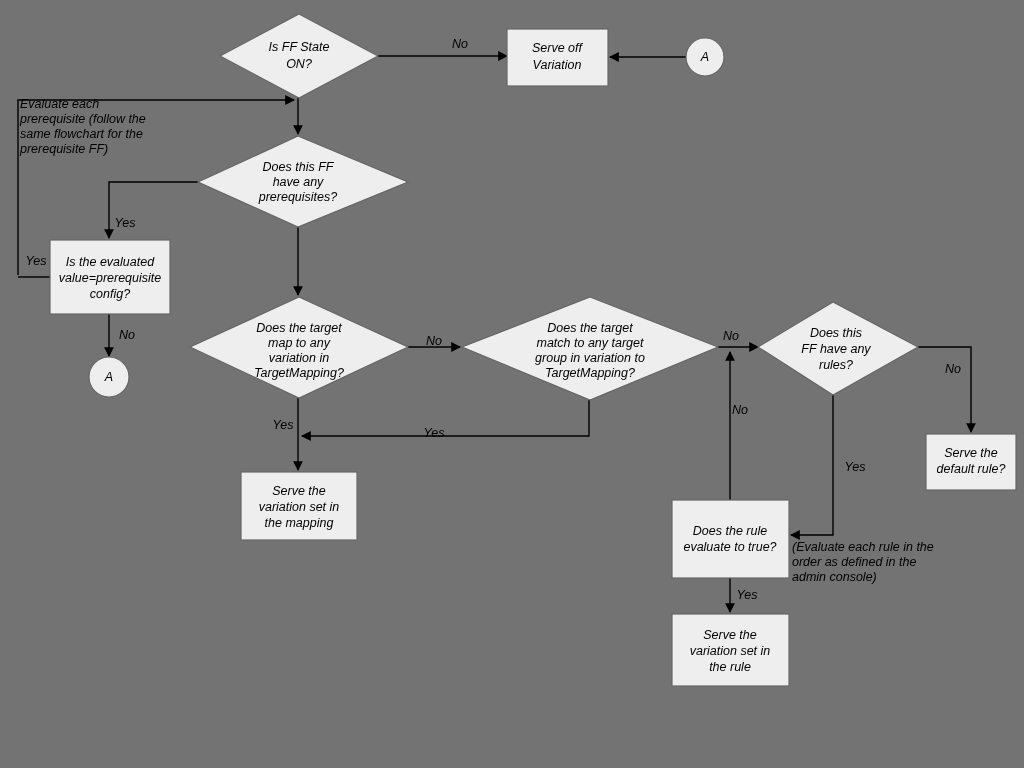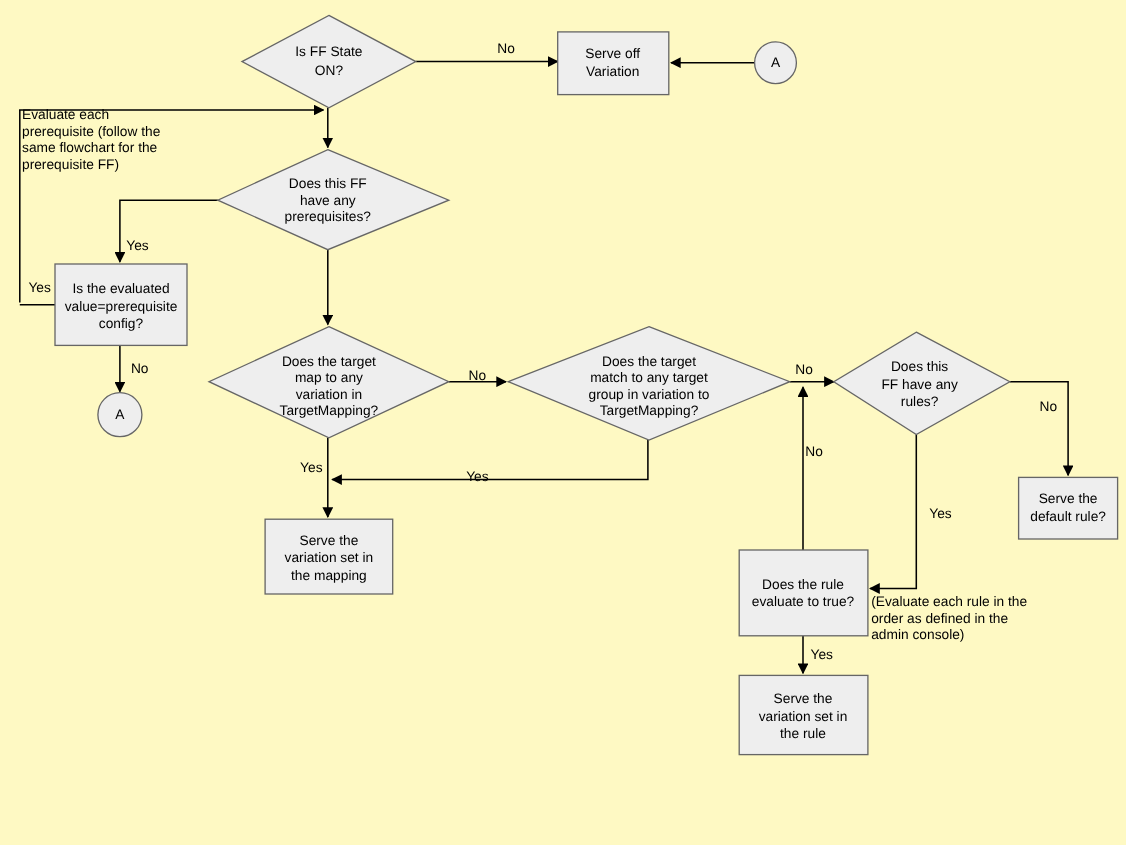--- a/index.html
+++ b/index.html
@@ -8,22 +8,23 @@
     padding: 0;
     background: #ffffff;
   }
   body {
     font-family: "Liberation Sans", sans-serif;
   }
   #canvas-wrap {
     position: relative;
     width: 1024px;
     height: 768px;
-    background: #fef9c3;
+    background: #737373;
     overflow: hidden;
+    font-style: italic;
   }
   svg.flow {
     position: absolute;
     left: 0;
     top: 0;
     width: 1024px;
     height: 768px;
   }
   .shape-fill {
     fill: #eeeeee;

